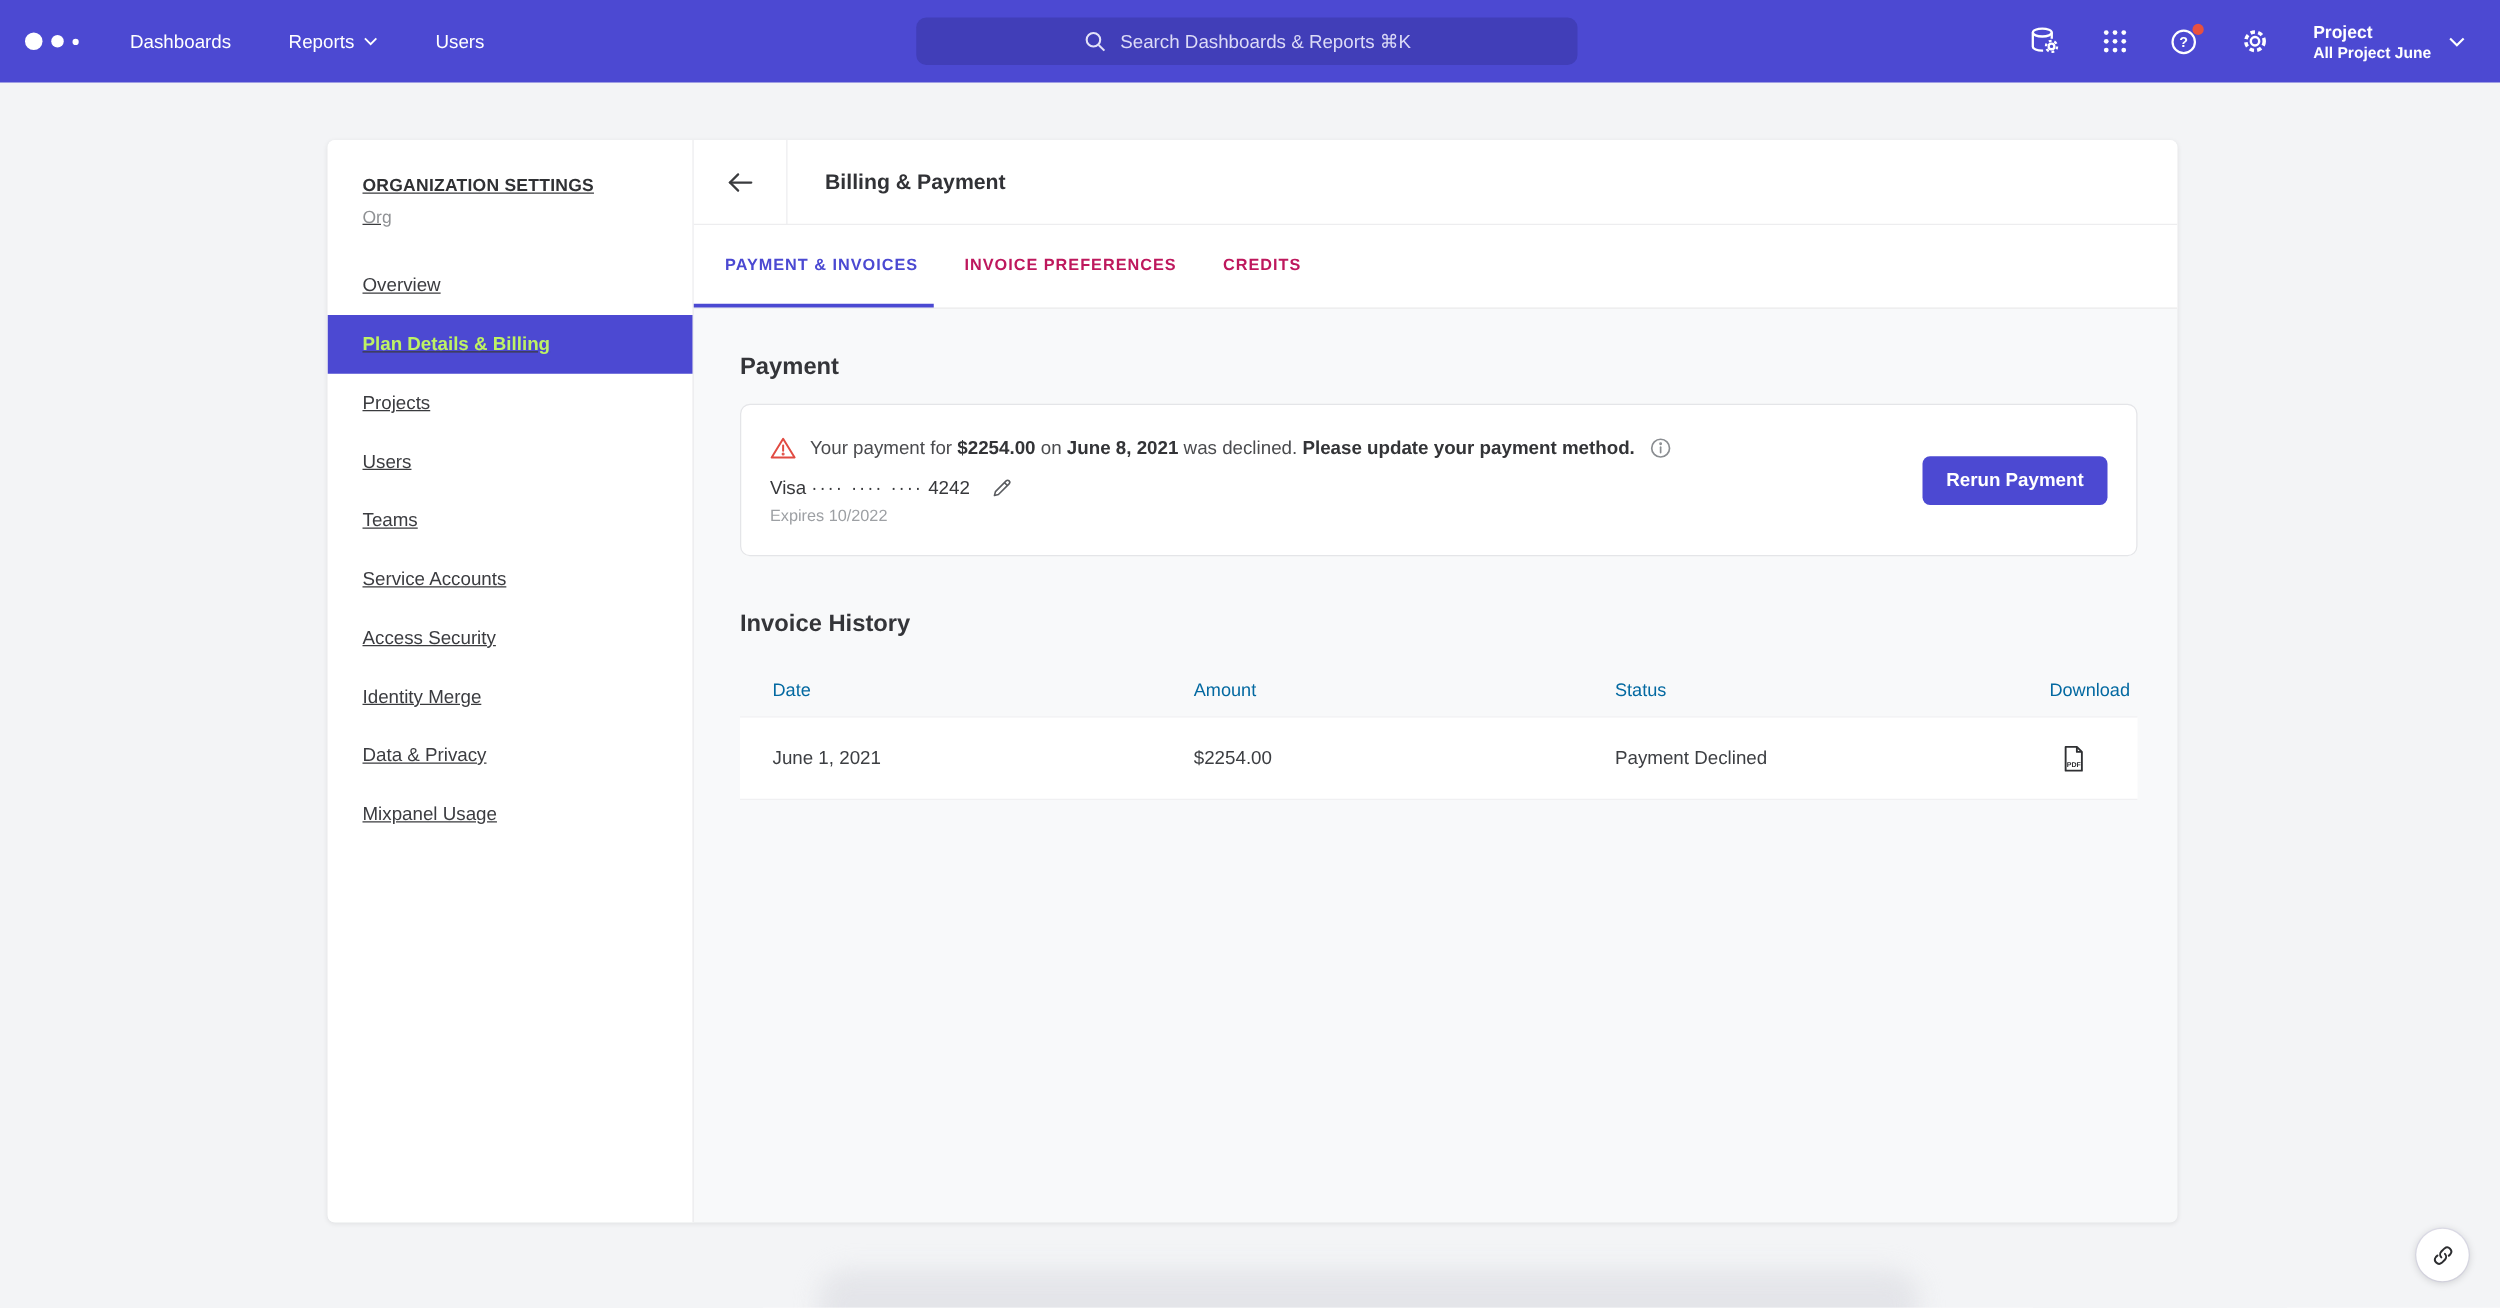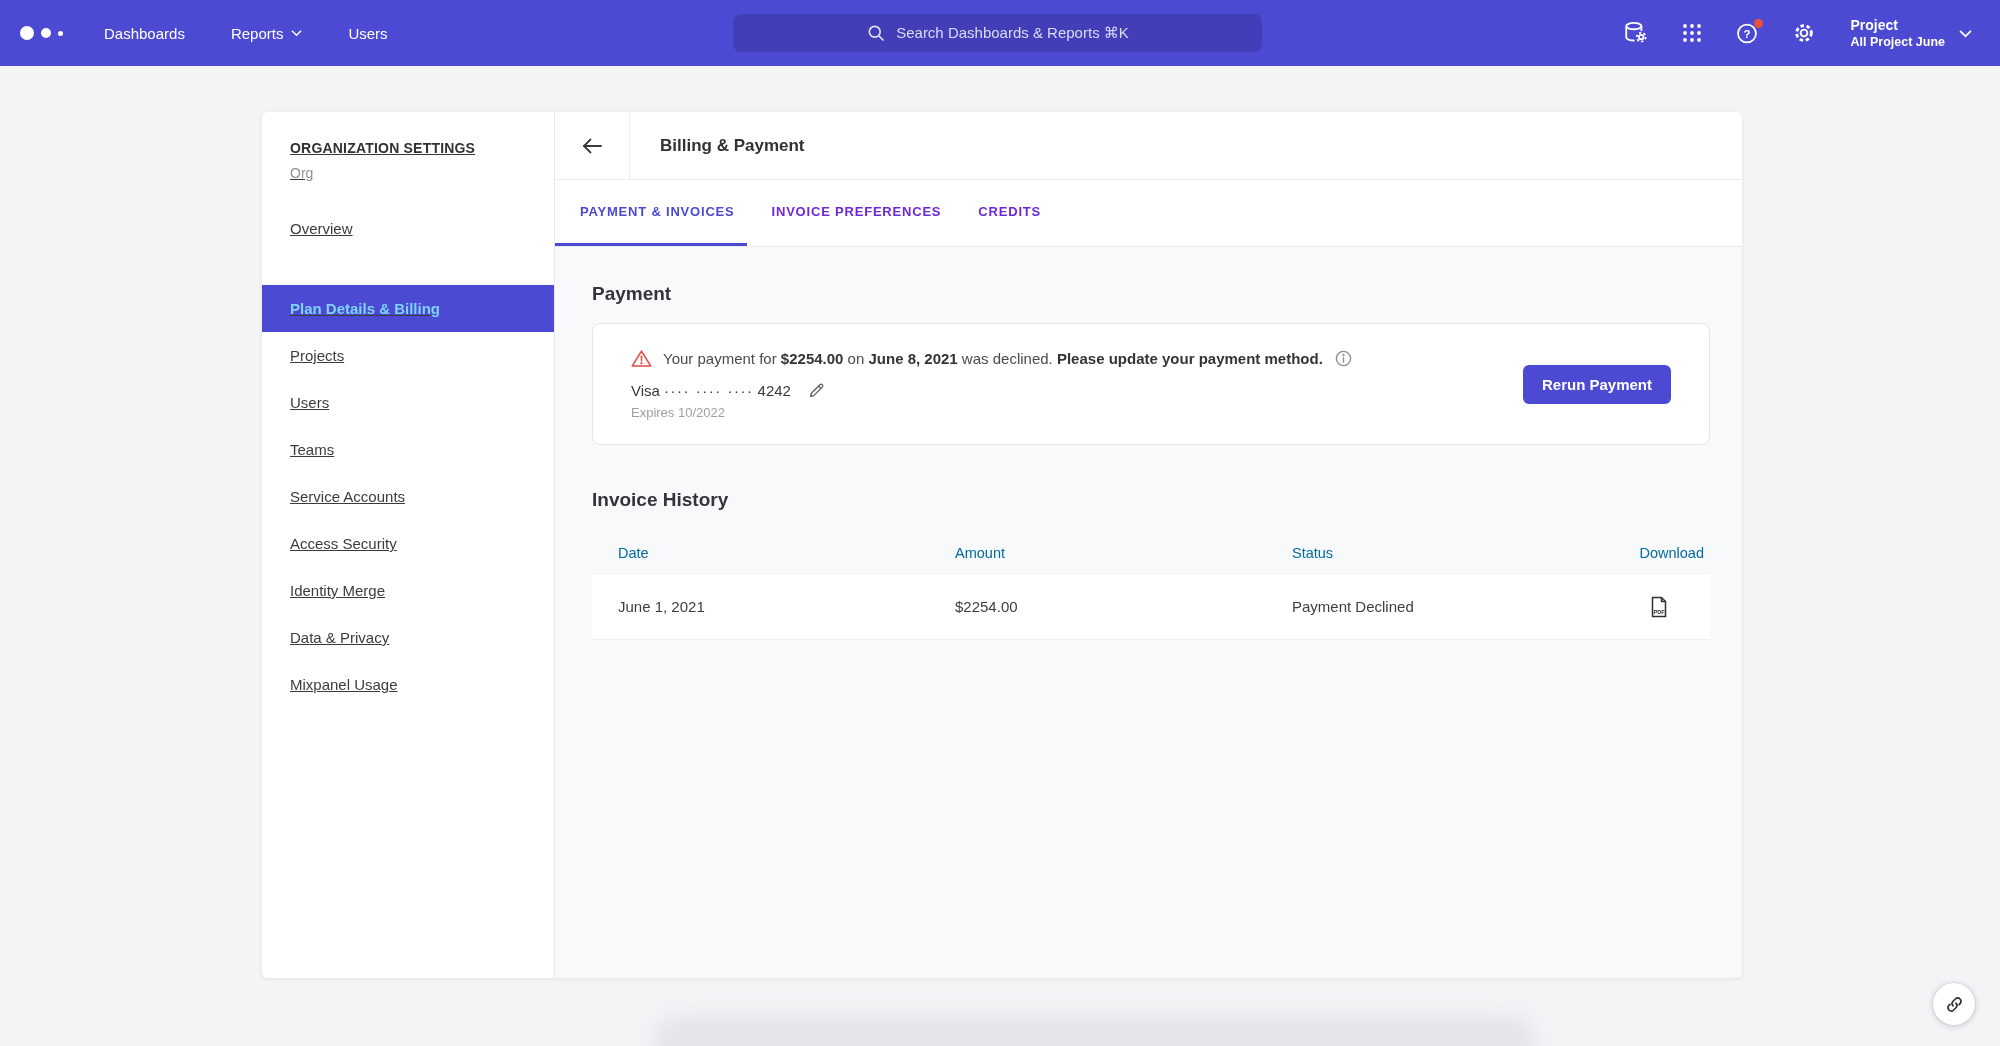--- a/index.html
+++ b/index.html
@@ -42,40 +42,40 @@
     border-radius:6px; overflow:hidden; display:flex;
     box-shadow: 0 1px 4px rgba(0,0,0,0.08);
     background:#f8f9fa;
   }
   
   .sidebar { width:293px; background:#fff; border-right:1px solid #e9e9eb; padding-top:28px; flex-shrink:0;text-decoration:underline; }
   .sb-title { font-size:14px; font-weight:bold; color:#303134; padding:0 28px; letter-spacing:.2px; }
   .sb-subtitle { font-size:14px; color:#8f9194; padding:0 28px; margin-top:9px; }
   .sb-items { margin-top:24px; }
   .sb-item { height:47px; display:flex; align-items:center; padding:0 28px; font-size:15px; color:#3b3c40; cursor:pointer; }
-  .sb-item.active { background:#4c49d2; color:#7dd3fc; font-weight:bold;margin-top:33px; }
+  .sb-item.active { background:#4c49d2; color:#bef264; font-weight:bold; }
 
   
   .main { flex:1; display:flex; flex-direction:column; }
   .main-header { height:68px; background:#fff; border-bottom:1px solid #ededef; display:flex; align-items:center; flex-shrink:0; }
   .back-wrap { width:75px; height:68px; display:flex; align-items:center; justify-content:center; border-right:1px solid #ededef; cursor:pointer; }
   .page-title { margin-left:30px; font-size:17px; font-weight:bold; color:#313236; }
   .tabbar { height:67px; background:#fff; border-bottom:1px solid #e9e9ea; display:flex; align-items:stretch; flex-shrink:0; }
-  .tab { display:flex; align-items:center; font-size:13px; font-weight:bold; letter-spacing:.8px; color:#6d28d9; cursor:pointer; padding:0 12px; border-bottom:3px solid transparent; }
+  .tab { display:flex; align-items:center; font-size:13px; font-weight:bold; letter-spacing:.8px; color:#be185d; cursor:pointer; padding:0 12px; border-bottom:3px solid transparent; }
   .tab.first { padding-left:25px; }
   .tab + .tab { margin-left:13px; }
   .tab.active { color:#4b49d2; border-bottom-color:#4b49d2; }
 
   .content { flex:1; padding:36px 32px 0 37px; }
   .section-heading { font-size:19px; font-weight:bold; color:#343539; }
 
   
   .pay-card {
     margin-top:18px; background:#fff; border:1px solid #e4e5e8; border-radius:8px;
-    padding:24px 38px; display:flex; align-items:center; justify-content:space-between;
+    padding:24px 23px; display:flex; align-items:center; justify-content:space-between;
     min-height:122px;
   }
   .alert-row { display:flex; align-items:center; gap:11px; font-size:15px; color:#4a4b4e; }
   .alert-row b { color:#333437; }
   .cc-row { display:flex; align-items:center; gap:16px; margin-top:13px; font-size:15px; color:#37383b; }
   .cc-mask { letter-spacing:1.5px; }
   .cc-expiry { margin-top:5px; font-size:13px; color:#9da0a4; }
   .rerun-btn {
     background:#4c49d2; color:#fff; border:none; border-radius:6px;
     font-family:inherit; font-size:15px; font-weight:bold;

